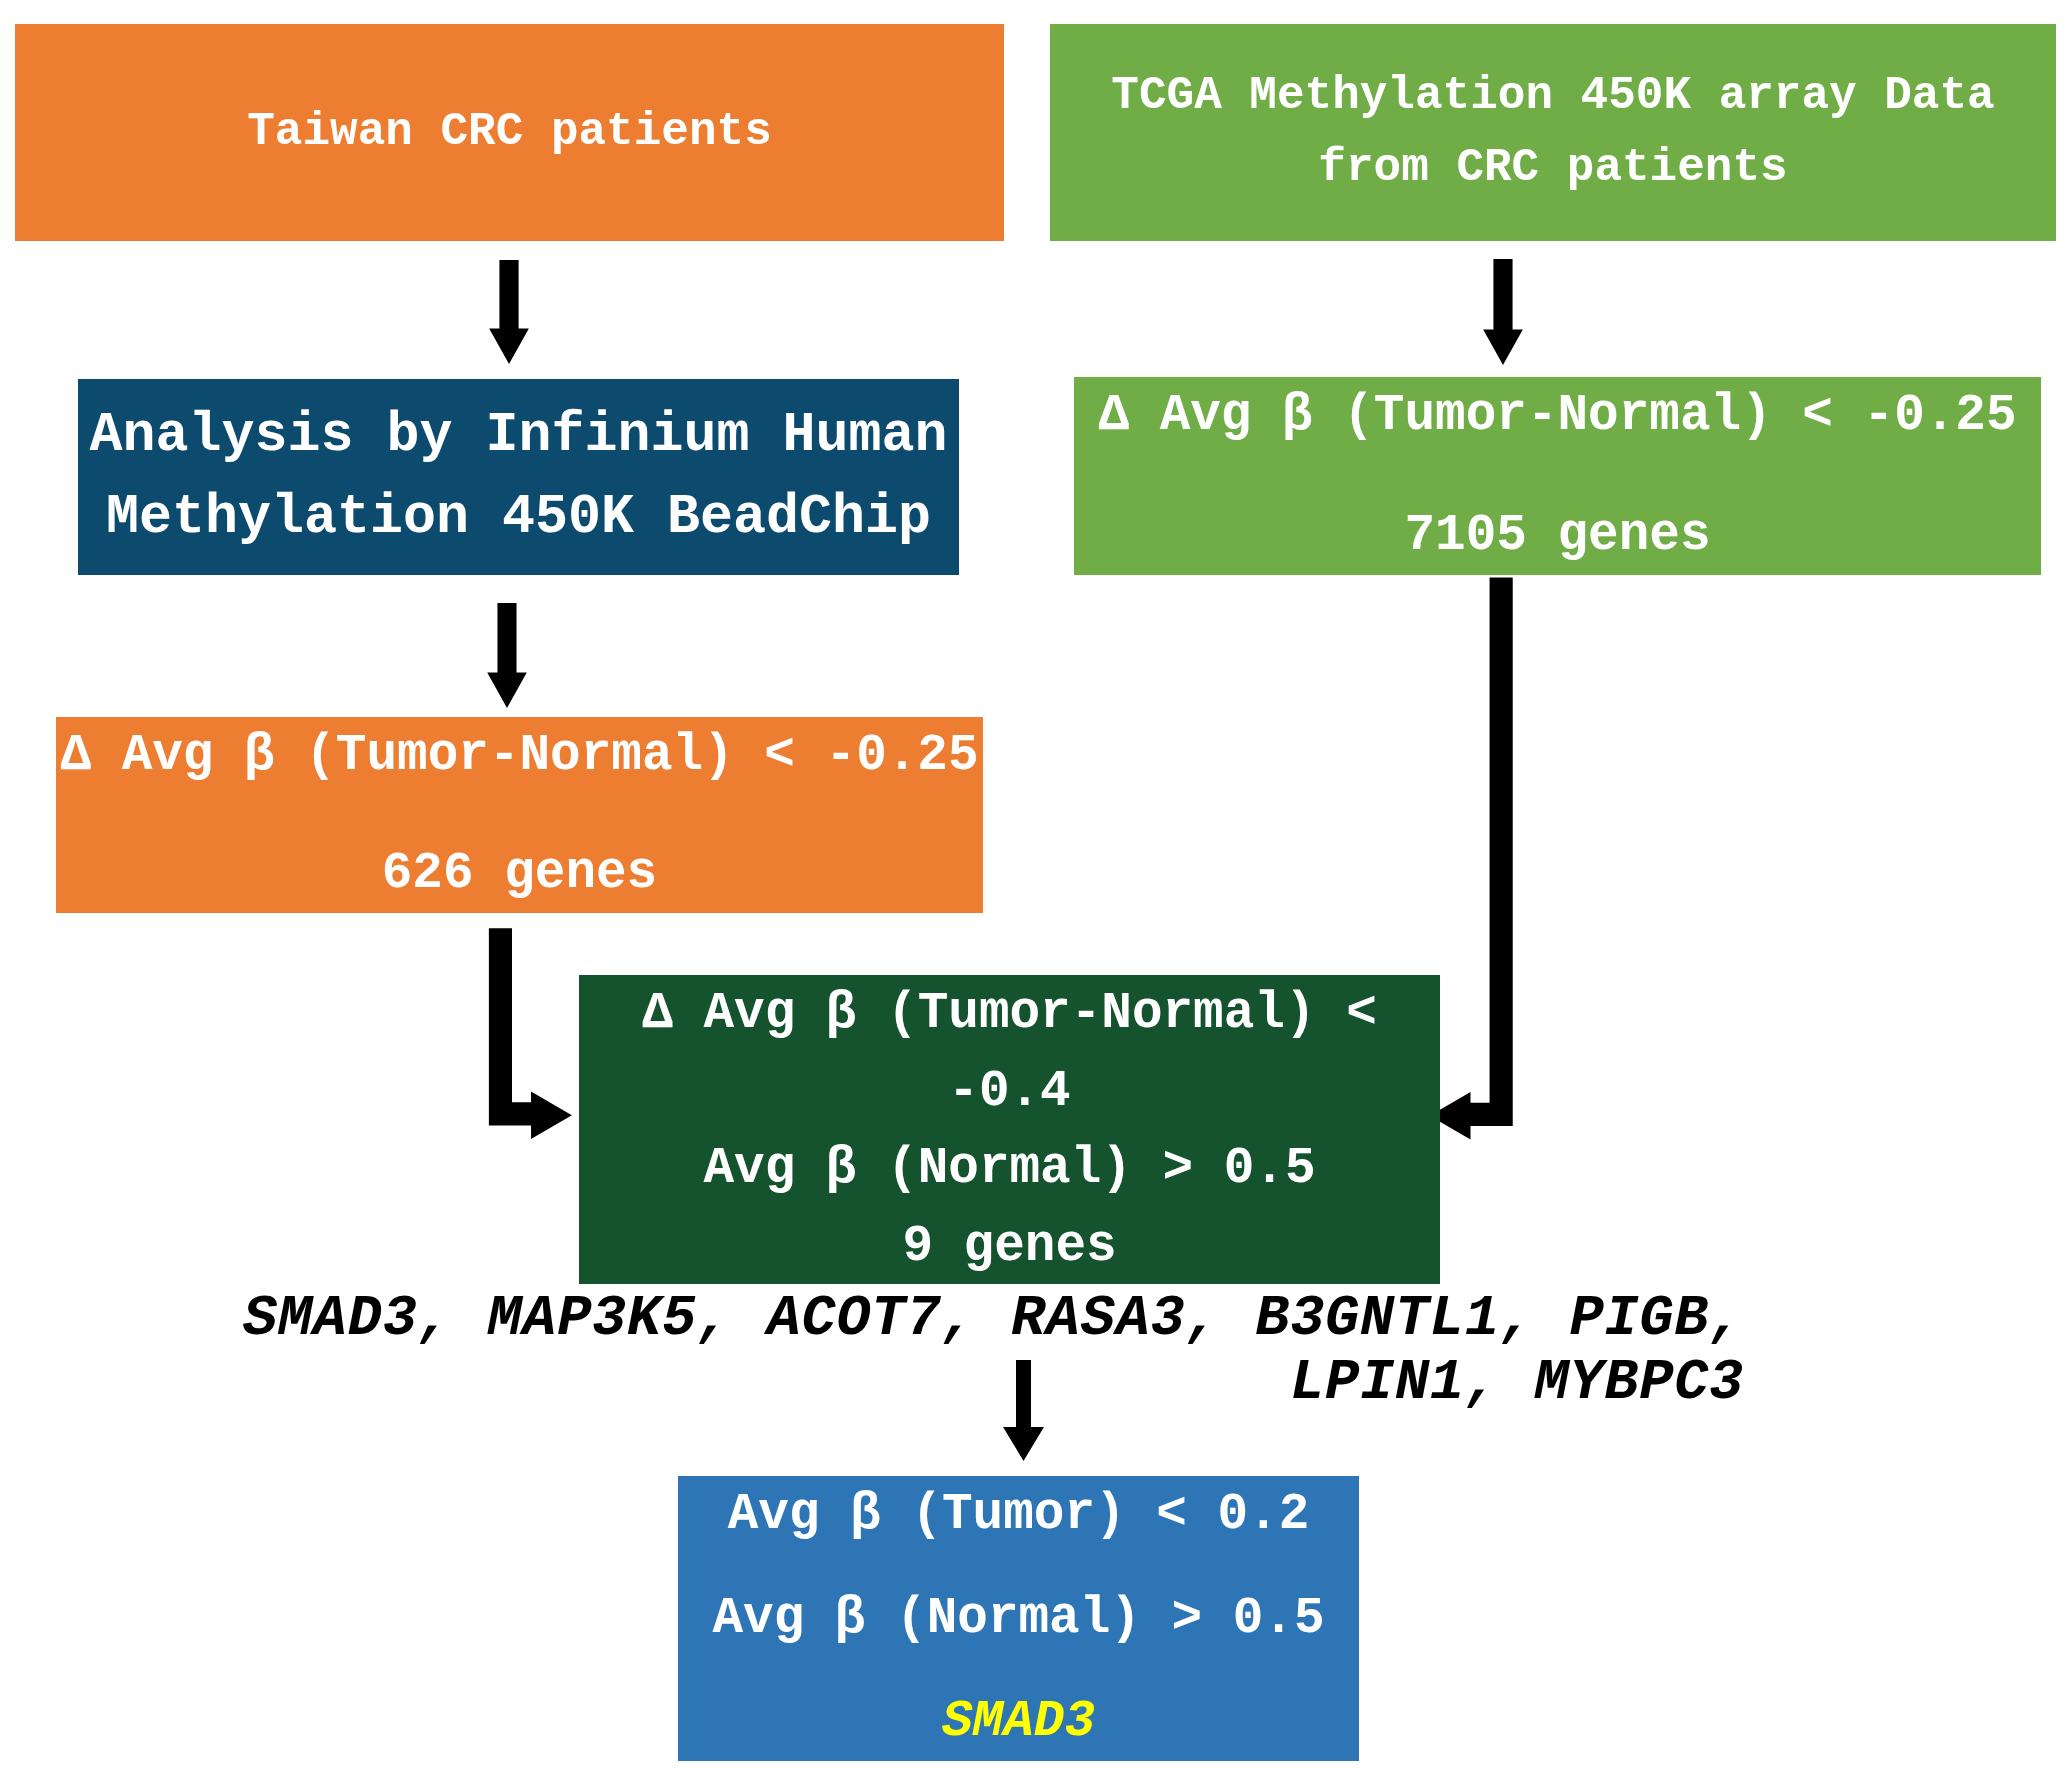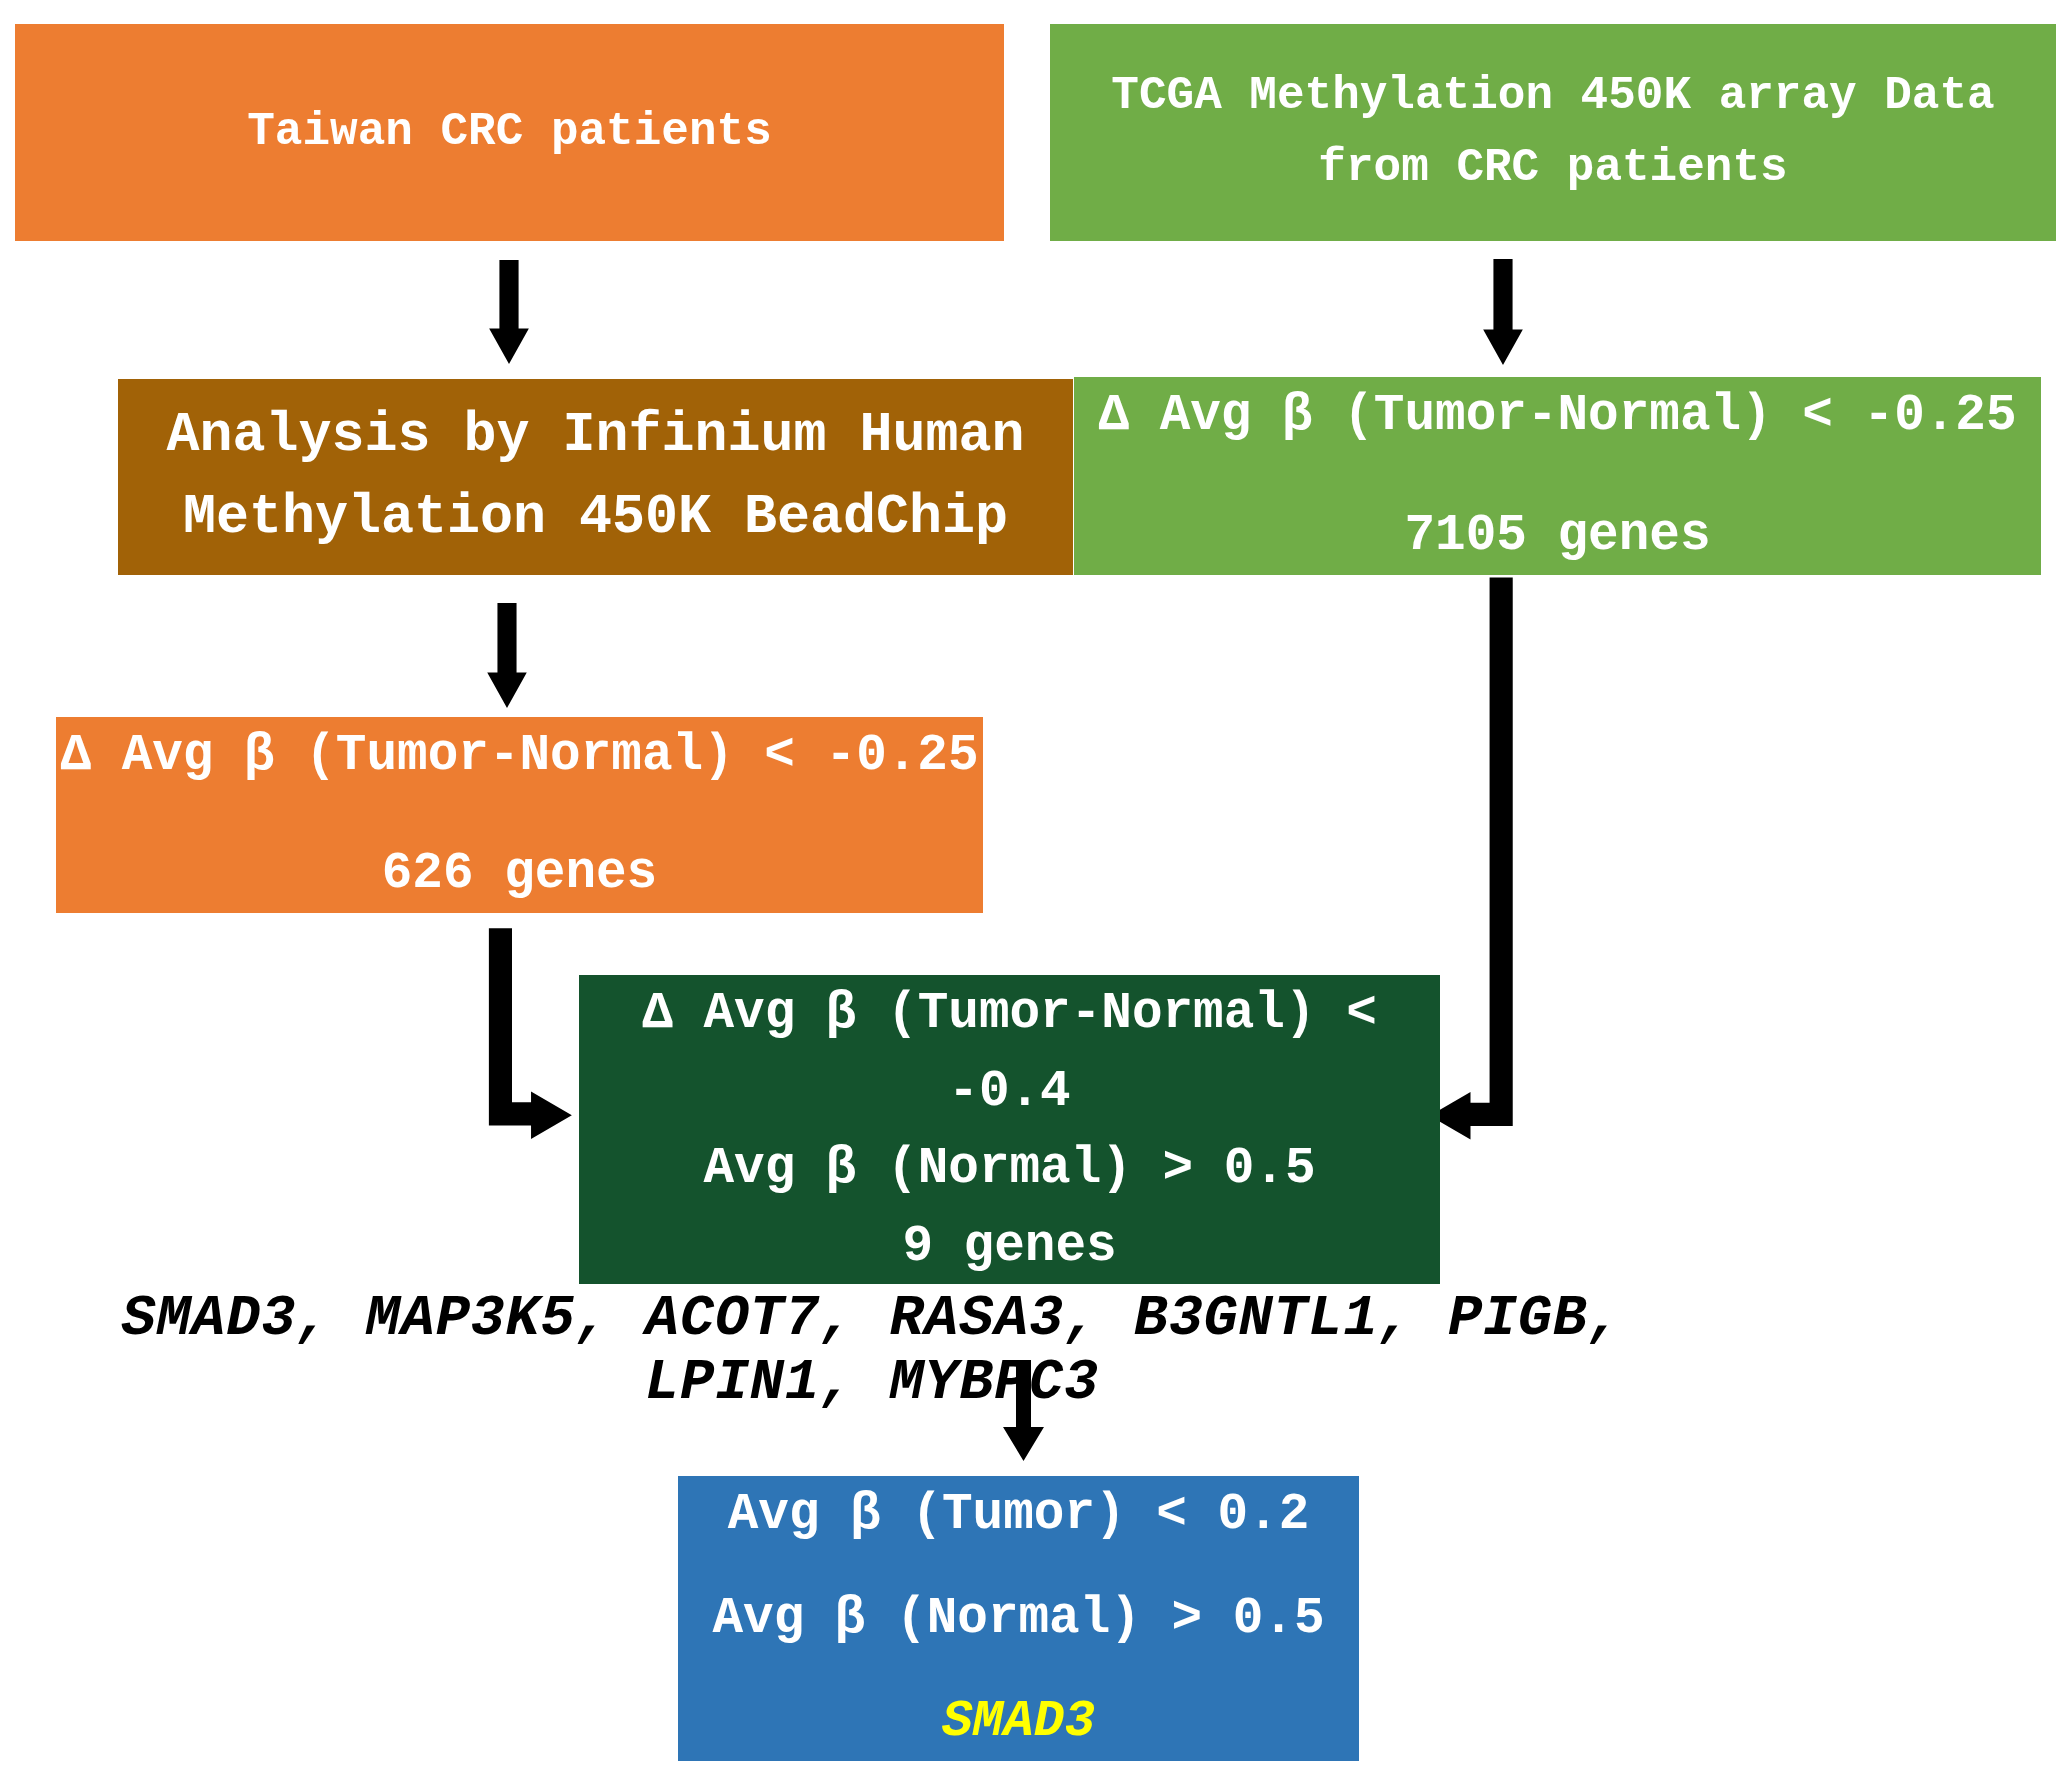--- a/index.html
+++ b/index.html
@@ -18,21 +18,21 @@
     color:#ffffff;font-weight:700;
   }
   .box .ln{display:block;}
   .top-box{font-size:46px;line-height:1.55;}
   .analysis-box{font-size:55px;line-height:1.5;}
   .filter-box{font-size:51px;line-height:1.52;justify-content:space-between;}
   .arrow-svg{position:absolute;display:block;}
   .arrow-svg polygon{fill:#000000;}
   #gene-list{
     position:absolute;left:0;top:1287px;width:1744px;
-    text-align:center;color:#000000;
+    text-align:right;color:#000000;
     font-size:57px;font-weight:700;font-style:italic;
     letter-spacing:0.7px;
   }
   .highlight-gene{font-style:italic;}
 </style>
 </head>
 <body>
 
 <div id="canvas">
 
@@ -46,21 +46,21 @@
   </div>
 
   <svg class="arrow-svg" style="left:489px;top:260px;" width="40" height="104" viewBox="0 0 58 152">
     <polygon points="15,0 43,0 43,100 58,100 29,152 0,100 15,100"></polygon>
   </svg>
 
   <svg class="arrow-svg" style="left:1483px;top:259px;" width="40" height="106" viewBox="0 0 58 155">
     <polygon points="15,0 43,0 43,103 58,103 29,155 0,103 15,103"></polygon>
   </svg>
 
-  <div class="box analysis-box" style="left: 78px; top: 379px; width: 955px; height: 196px; background-color: #a16207; margin-left: 40px;">
+  <div class="box analysis-box" style="left: 78px; top: 379px; width: 881px; height: 196px; background-color: #0c4a6e;">
     <span class="ln">Analysis by Infinium Human</span>
     <span class="ln">Methylation 450K BeadChip</span>
   </div>
 
   <div class="box filter-box" style="left: 1074px; top: 377px; width: 967px; height: 198px; background-color: rgb(112, 173, 71);">
     <span class="ln">Δ Avg β (Tumor-Normal) &lt; -0.25</span>
     <span class="ln">7105 genes</span>
   </div>
 
   <svg class="arrow-svg" style="left:487px;top:603px;" width="40" height="105" viewBox="0 0 58 154">

